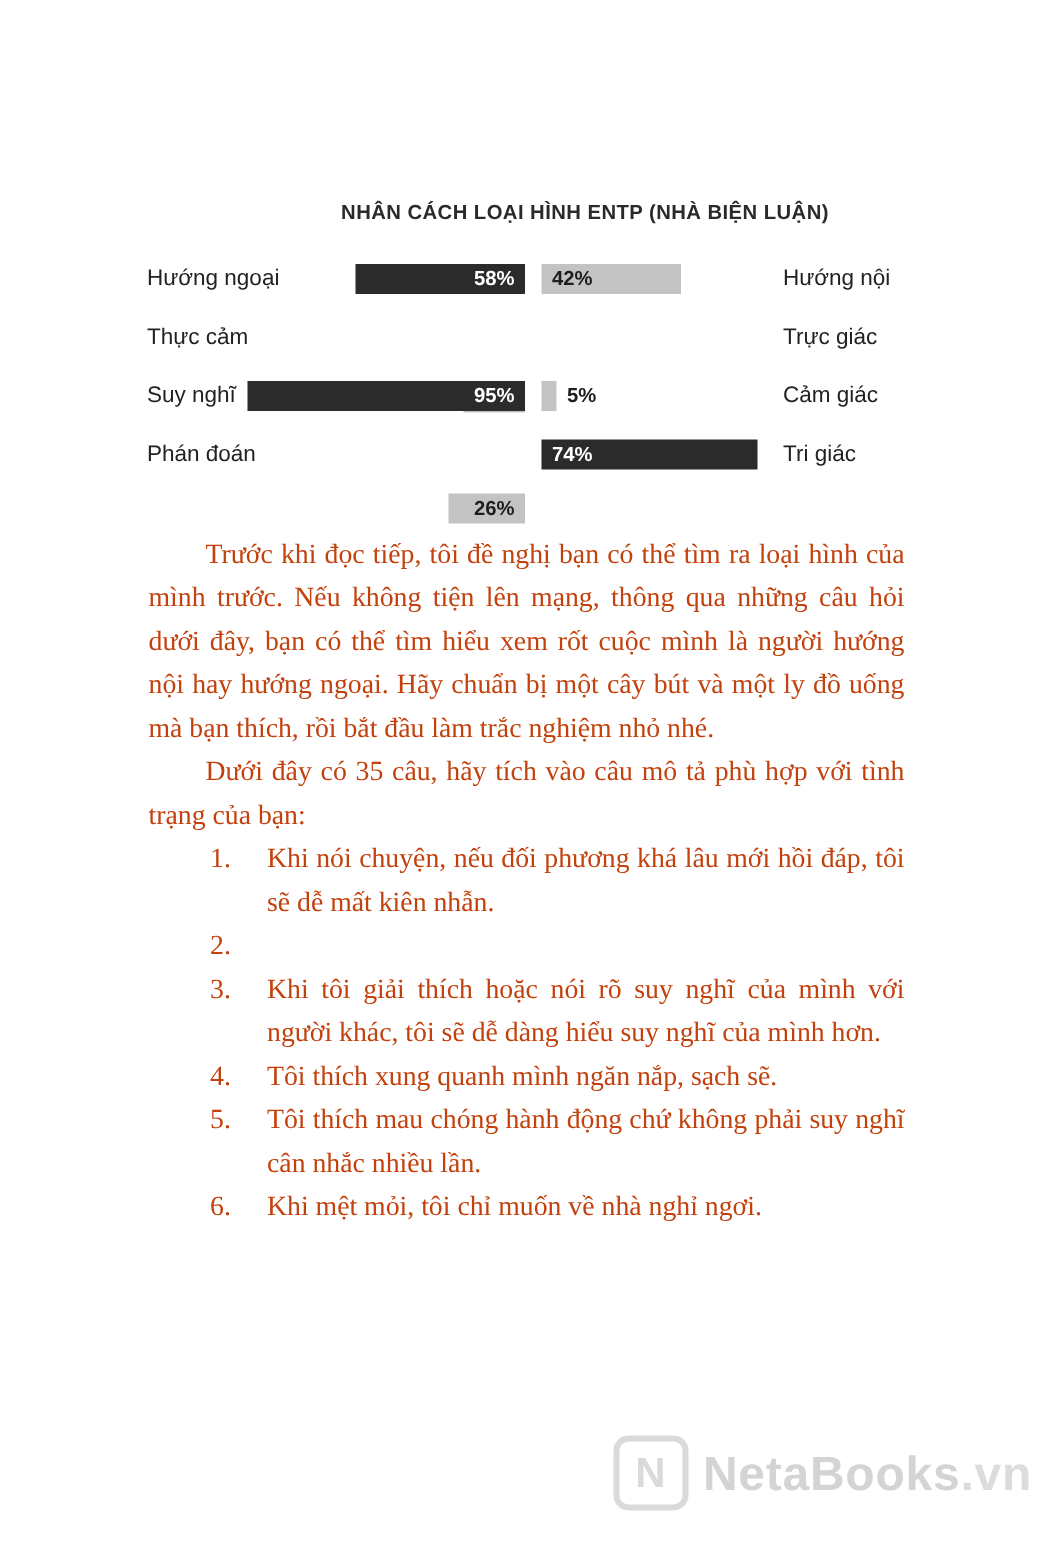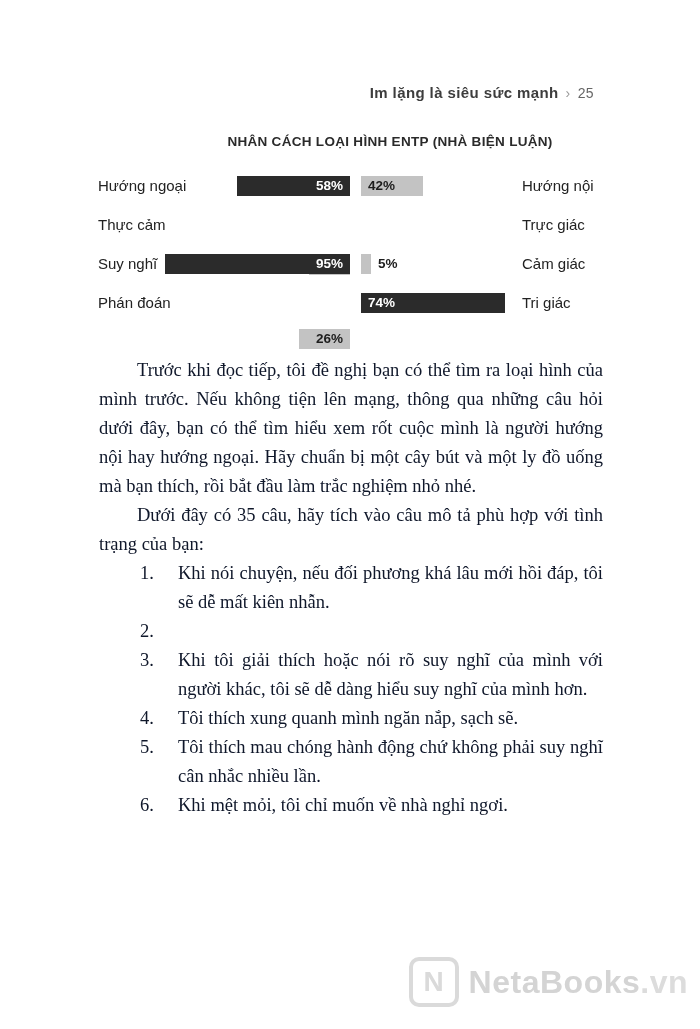--- a/index.html
+++ b/index.html
@@ -39,21 +39,21 @@
   .lbar .pct { right:7px; }
   .rbar .pct { left:7px; }
   .dark .pct  { color:#ffffff; }
   .light .pct { color:#1d1d1d; }
   .rbar.tiny .pct { left:calc(100% + 7px); color:#1d1d1d; }
 
   
   .body-text {
     position:absolute; left:99px; top:356px; width:504px;
     font-family:"Liberation Serif", serif; font-size:18.5px; line-height:29px;
-    color:#0f172a; text-align:justify;
+    color:#c2410c; text-align:justify;
   }
   .para { margin:0; text-indent:38px; }
   .qlist { margin-top:0; }
   .qitem { display:flex; }
   .qnum { width:38px; margin-left:41px; flex:none; }
   .qtext { flex:1; text-align:justify; }
 
   
   .watermark {
     position:absolute; right:12px; bottom:22px;
@@ -65,34 +65,31 @@
     color:#dadada; font-weight:bold; font-size:28px; line-height:1;
   }
   .wm-text { font-size:32px; font-weight:bold; color:#d4d4d4; letter-spacing:0.5px; }
   .wm-text .suffix { color:#dcdcdc; font-weight:bold; }
 </style>
 </head>
 <body>
 
 <div class="page">
 
-  <div class="running-head">
-    <span>Im lặng là siêu sức mạnh</span><span class="sep">›</span><span class="pno">25</span>
-  </div>
 
   <div class="chart-title">NHÂN CÁCH LOẠI HÌNH ENTP (NHÀ BIỆN LUẬN)</div>
 
   <div class="chart">
 
     <div class="crow">
       <span class="axis-label llabel">Hướng ngoại</span>
       <div class="bar lbar dark" style="width: 113px;">
           <span class="pct">58%</span>
         </div>
-      <div class="bar rbar light" style="width: 62px;">
+      <div class="bar rbar light" style="width: 93px;">
           <span class="pct">42%</span>
         </div>
       <span class="axis-label rlabel">Hướng nội</span>
     </div>
 
     <div class="crow">
       <span class="axis-label llabel">Thực cảm</span>
       <div class="bar lbar light" style="width: 41px; margin-top: 40px;">
           <span class="pct">21%</span>
         </div>

